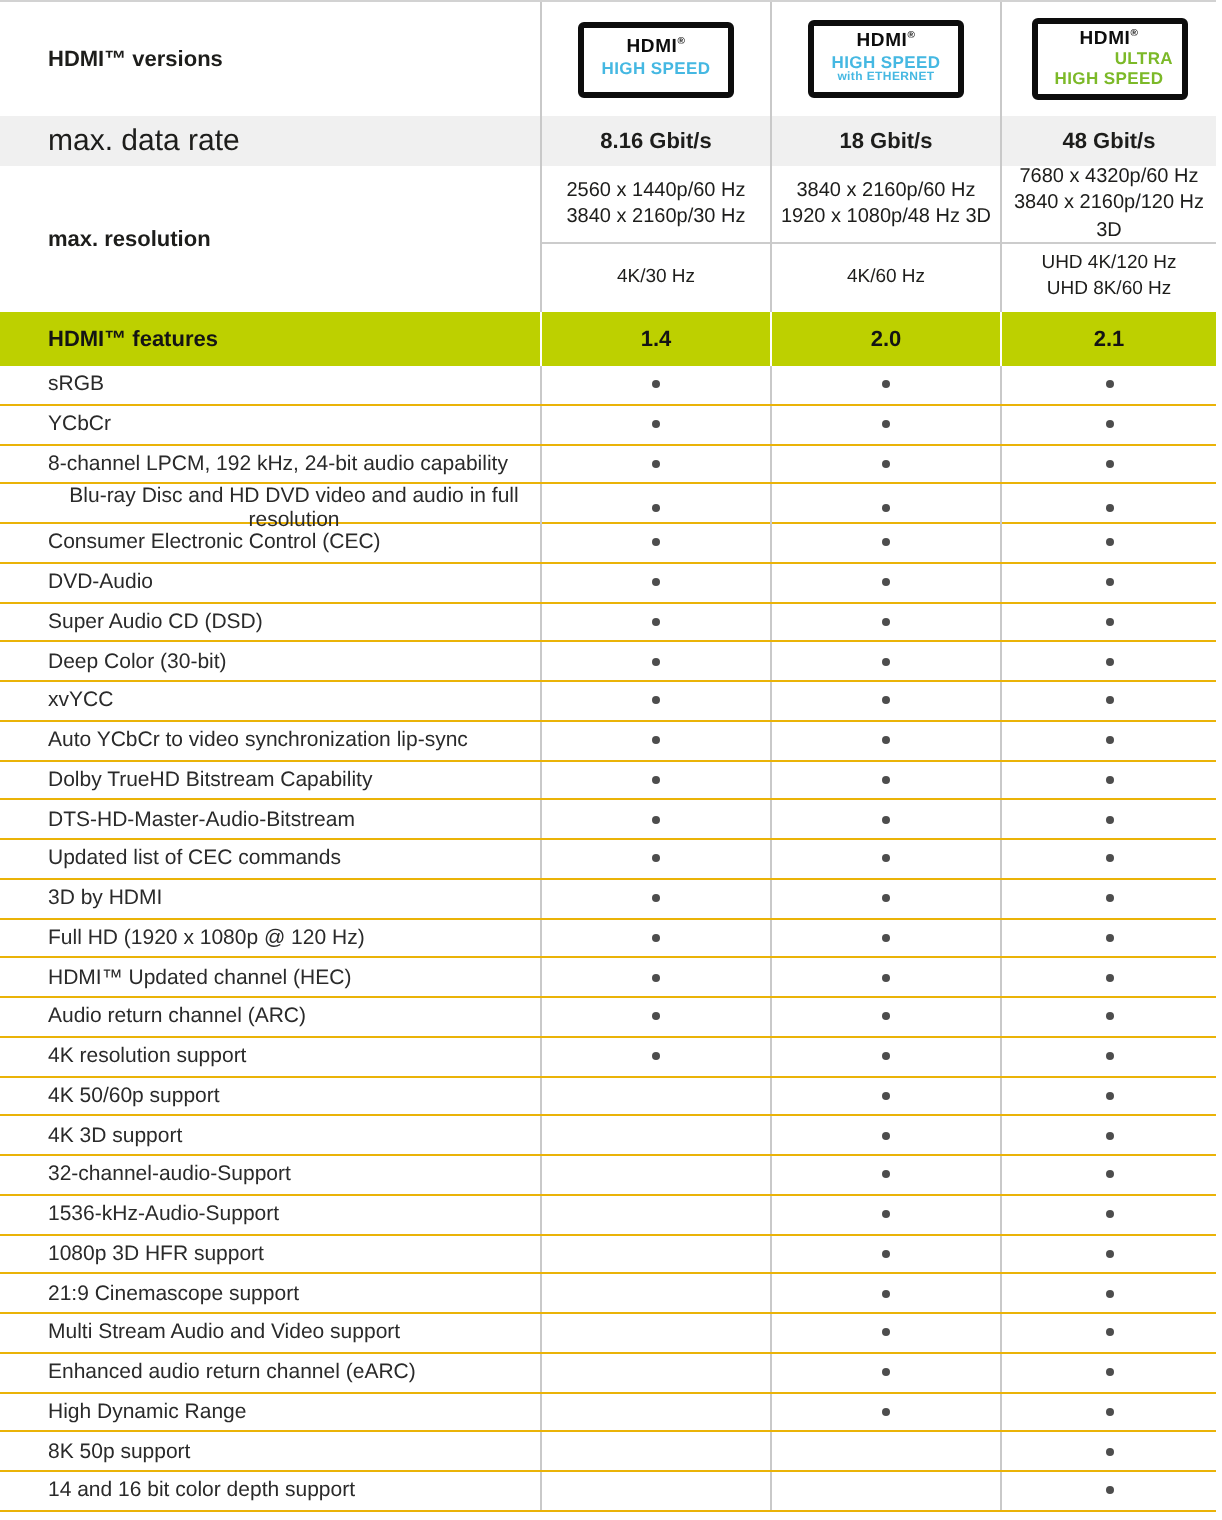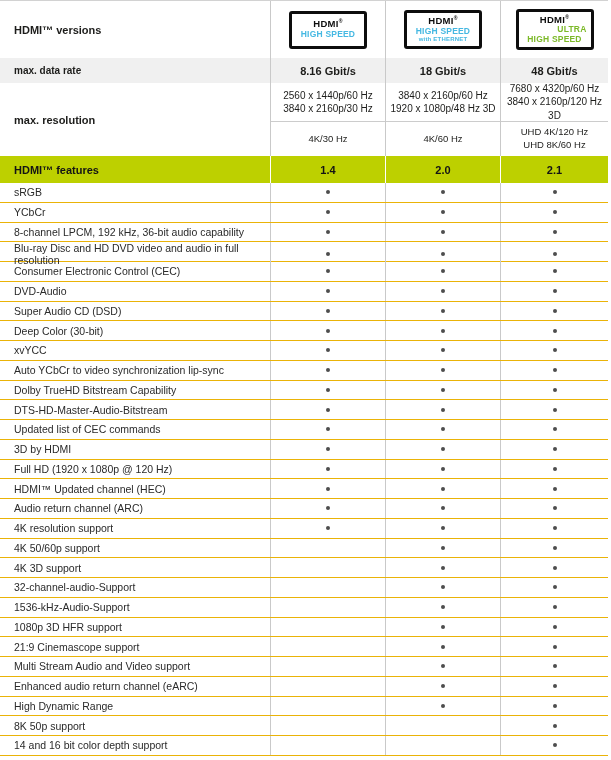--- a/index.html
+++ b/index.html
@@ -31,22 +31,22 @@
     height: 100%;
     display: flex;
     align-items: center;
     justify-content: center;
     text-align: center;
     box-sizing: border-box;
   }
   .cell + .cell { border-left: 1px solid #c9c9c9; }
   .label-cell {
     justify-content: flex-start;
-    text-align: left;
-    padding-left: 14px;
+    text-align: center;
+    padding-left: 24px;
   }
   
   .row-versions { height: 57px; }
   .row-versions .label-cell { font-weight: bold; font-size: 11px; }
   .badge {
     border: 3px solid #0d0d0d;
     border-radius: 3px;
     background: #ffffff;
     min-width: 64px;
     min-height: 26px;
@@ -63,21 +63,21 @@
     letter-spacing: 0.3px;
   }
   .badge-logo sup { font-size: 5px; }
   .badge-line { font-weight: 800; font-size: 8.5px; letter-spacing: 0.2px; }
   .badge-line-small { font-size: 6px; }
   
   .row-datarate {
     height: 25px;
     background: var(--data-rate-row-bg, #f0f0f0);
   }
-  .row-datarate .label-cell { font-weight: bold; font-size: 10px; }
+  .row-datarate .label-cell { font-weight: normal; font-size: 15px; }
   .row-datarate .value-cell { font-weight: bold; font-size: 11px; }
   
   .row-resolution { height: 73px; }
   .row-resolution .label-cell { font-weight: bold; font-size: 11px; }
   .res-cell { flex-direction: column; justify-content: stretch; padding: 0; }
   .res-top, .res-bottom {
     width: 100%;
     display: flex;
     flex-direction: column;
     align-items: center;
@@ -202,21 +202,21 @@
             <span class="dot"></span>
           </div>
           <div class="cell value-cell">
             <span class="dot"></span>
           </div>
           <div class="cell value-cell">
             <span class="dot"></span>
           </div>
         </div>
         <div class="row feature-row">
-          <div class="cell label-cell">8-channel LPCM, 192 kHz, 36-bit audio capability</div>
+          <div class="cell label-cell">8-channel LPCM, 192 kHz, 24-bit audio capability</div>
           <div class="cell value-cell">
             <span class="dot"></span>
           </div>
           <div class="cell value-cell">
             <span class="dot"></span>
           </div>
           <div class="cell value-cell">
             <span class="dot"></span>
           </div>
         </div>

